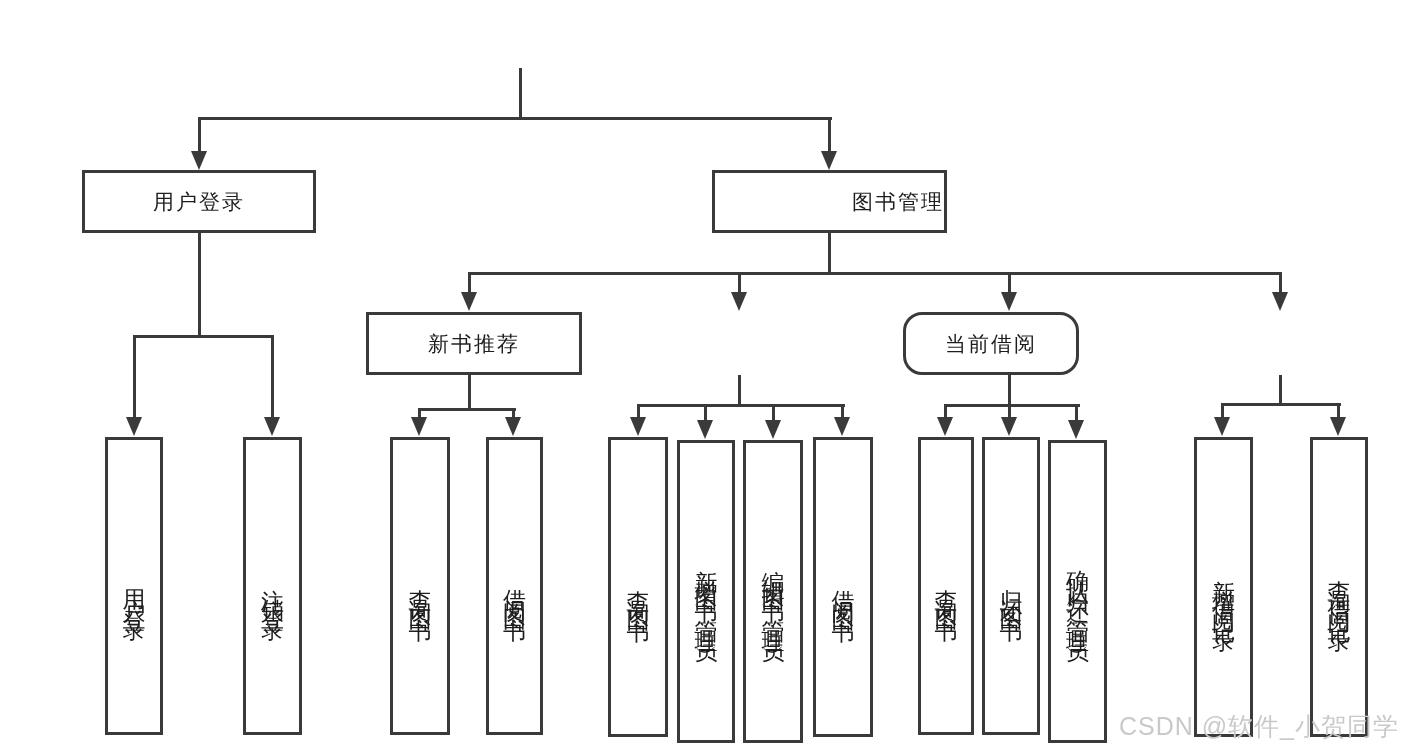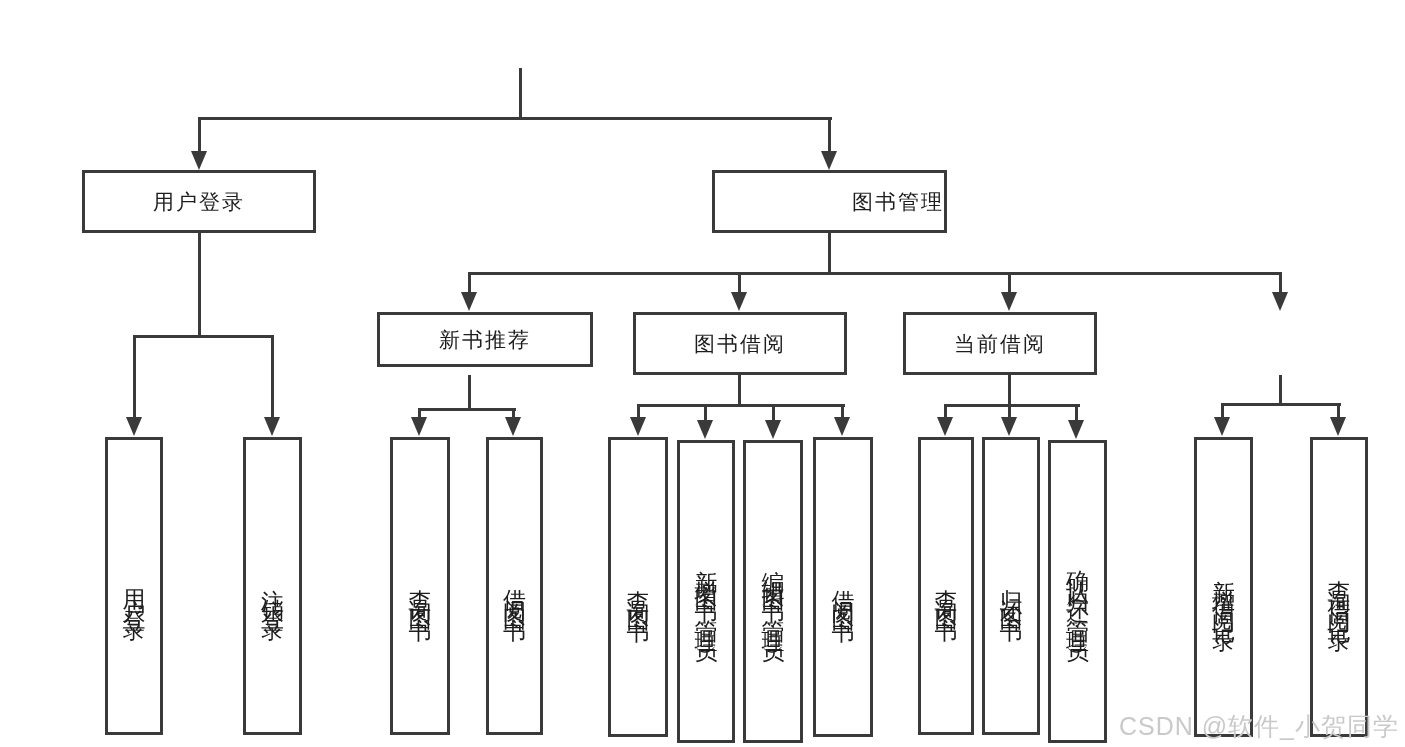--- a/index.html
+++ b/index.html
@@ -31,23 +31,23 @@
     border-top:19px solid var(--line);
   }
   .watermark{
     position:absolute;right:6px;bottom:4px;z-index:10;
     color:var(--wm);font-size:25px;letter-spacing:1px;
   }
   
   #b-root{left:12px;top:13px;width:1010px;height:56px;}
   #b-user-login{left:82px;top:170px;width:234px;height:63px;}
   #b-book-mgmt{left:712px;top:170px;width:235px;height:63px;justify-content:flex-end;}
-  #b-new-book-rec{left:377px;top:312px;width:216px;height:55px;}
+  #b-new-book-rec{left:366px;top:312px;width:216px;height:63px;}
   #b-book-borrow{left:633px;top:312px;width:214px;height:63px;}
-  #b-current-borrow{left:903px;top:312px;width:194px;height:63px;}
+  #b-current-borrow{left:903px;top:312px;width:176px;height:63px;border-radius:19px;}
   #b-borrow-records{left:1173px;top:312px;width:215px;height:63px;}
   #b-user-login-leaf{left:105px;top:437px;width:58px;height:298px;}
   #b-logout-leaf{left:243px;top:437px;width:59px;height:298px;}
   #b-query-books-1{left:390px;top:437px;width:60px;height:298px;}
   #b-borrow-books-1{left:486px;top:437px;width:57px;height:298px;}
   #b-query-books-2{left:608px;top:437px;width:60px;height:300px;}
   #b-add-books{left:677px;top:440px;width:58px;height:303px;}
   #b-edit-books{left:743px;top:440px;width:60px;height:303px;}
   #b-borrow-books-2{left:813px;top:437px;width:60px;height:300px;}
   #b-query-books-3{left:918px;top:437px;width:56px;height:298px;}
@@ -64,23 +64,20 @@
 
   <div class="box h" id="b-user-login">
     <span class="lbl">用户登录</span>
   </div>
   <div class="box h" id="b-book-mgmt">
     <span class="lbl">图书管理</span>
   </div>
 
   <div class="box h" id="b-new-book-rec">
     <span class="lbl">新书推荐</span>
-  </div>
-  <div class="box h" id="b-book-borrow">
-    <span class="lbl">图书借阅</span>
   </div>
   <div class="box h" id="b-current-borrow">
     <span class="lbl">当前借阅</span>
   </div>
 
   <div class="box v" id="b-user-login-leaf">
     <span class="lbl">用户登录</span>
   </div>
   <div class="box v" id="b-logout-leaf">
     <span class="lbl">注销登录</span>

